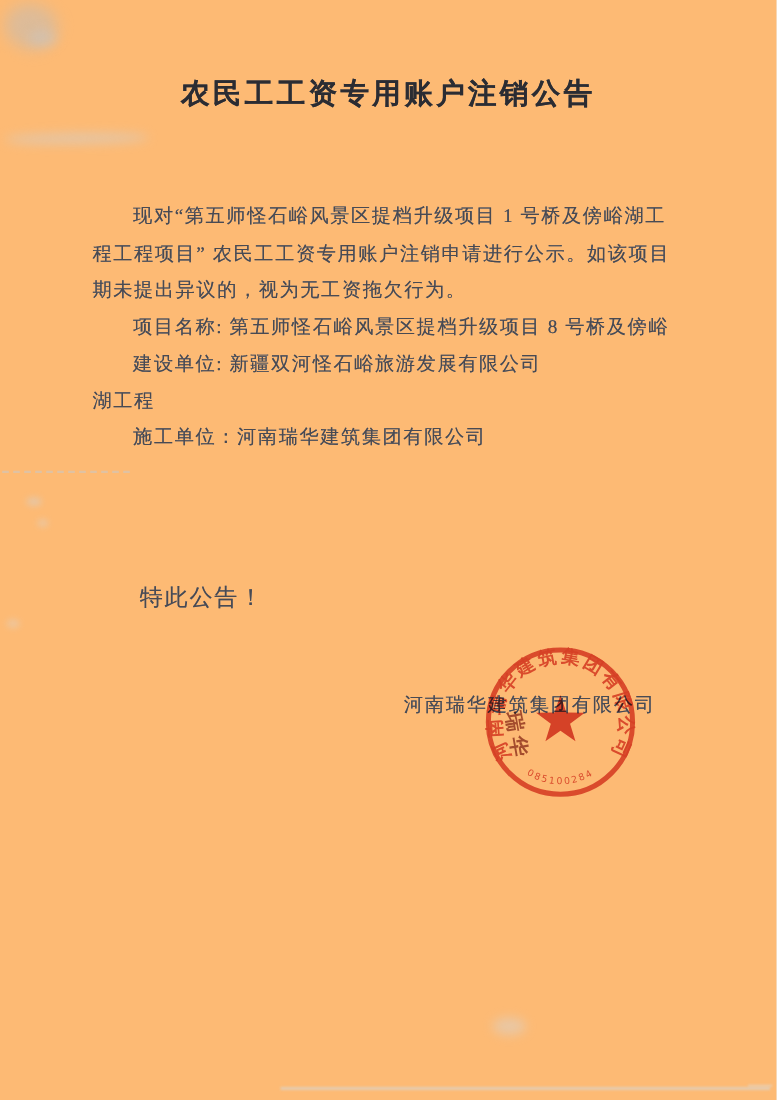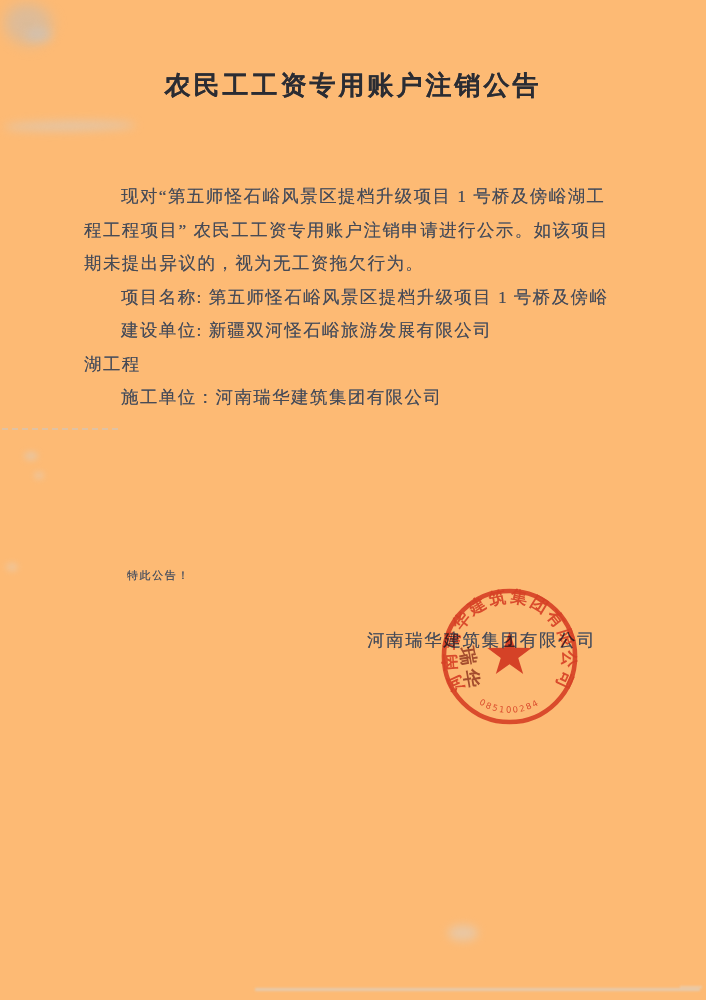--- a/index.html
+++ b/index.html
@@ -29,22 +29,22 @@
     font-size:17.5px;
     letter-spacing:1.4px;
     line-height:33.5px;
     color:#494a52;
     text-shadow:0 0 0.5px #7b7c84;
     margin-top:19px;
   }
   .body-text .line{white-space:nowrap;}
   .body-text .indent{padding-left:37px;}
   .closing{
-    position:absolute;top:558px;left:127px;
-    font-size:11px;letter-spacing:1.6px;line-height:34px;
+    position:absolute;top:526px;left:127px;
+    font-size:21px;letter-spacing:1.6px;line-height:34px;
     color:#494a52;text-shadow:0 0 0.5px #7b7c84;
   }
   .signature{
     position:absolute;top:623px;left:367px;width:228px;
     text-align:center;
     font-size:17.5px;line-height:34px;
     color:#494a52;text-shadow:0 0 0.5px #7b7c84;
   }
   .signature .company{letter-spacing:1.6px;white-space:nowrap;}
   .signature .date{letter-spacing:0.6px;white-space:nowrap;}
@@ -81,21 +81,21 @@
   <div class="smudge sm-blob"></div>
   <div class="smudge sm-bottomline"></div>
   <div class="smudge sm-bottomline2"></div>
 
   <div class="title">农民工工资专用账户注销公告</div>
 
   <div class="body-text">
       <div class="line indent">现对“第五师怪石峪风景区提档升级项目 1 号桥及傍峪湖工</div>
       <div class="line">程工程项目” 农民工工资专用账户注销申请进行公示。如该项目</div>
       <div class="line">期未提出异议的，视为无工资拖欠行为。</div>
-      <div class="line indent">项目名称: 第五师怪石峪风景区提档升级项目 1 号桥及傍峪</div>
+      <div class="line indent">项目名称: 第五师怪石峪风景区提档升级项目 8 号桥及傍峪</div>
       <div class="line indent">建设单位: 新疆双河怪石峪旅游发展有限公司</div>
       <div class="line">湖工程</div>
       <div class="line indent">施工单位：河南瑞华建筑集团有限公司</div>
     </div>
 
   <div class="closing">特此公告！</div>
 
   <div class="signature">
     <div class="company">河南瑞华建筑集团有限公司</div>
   </div>

